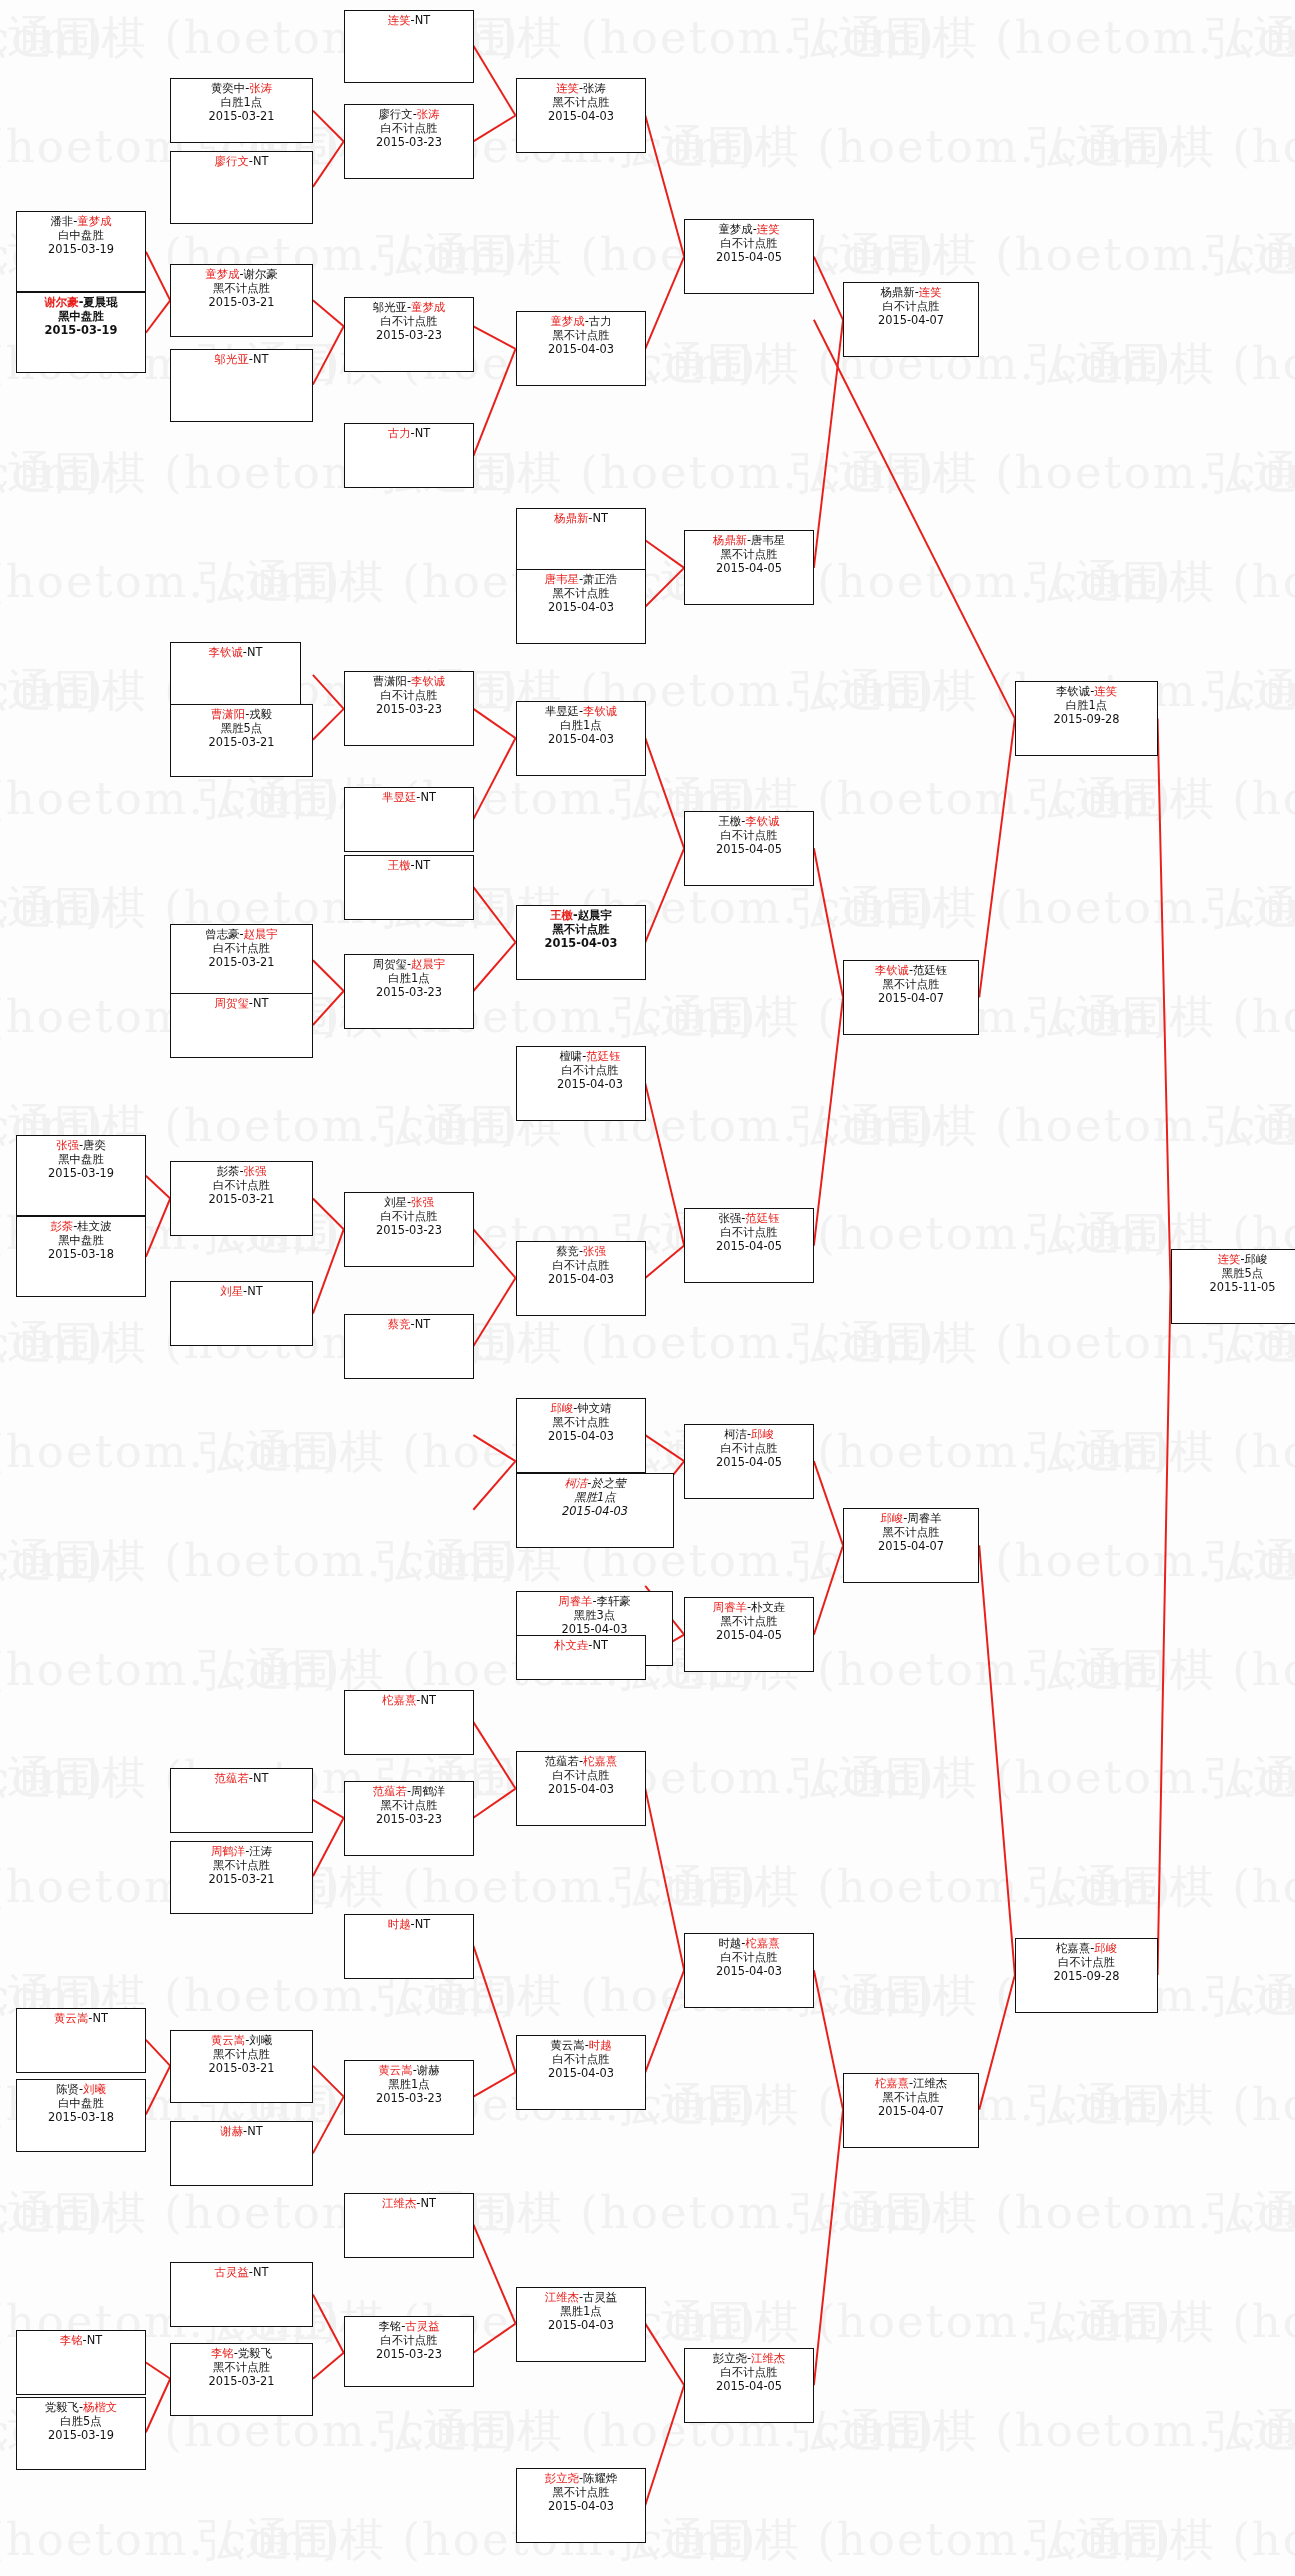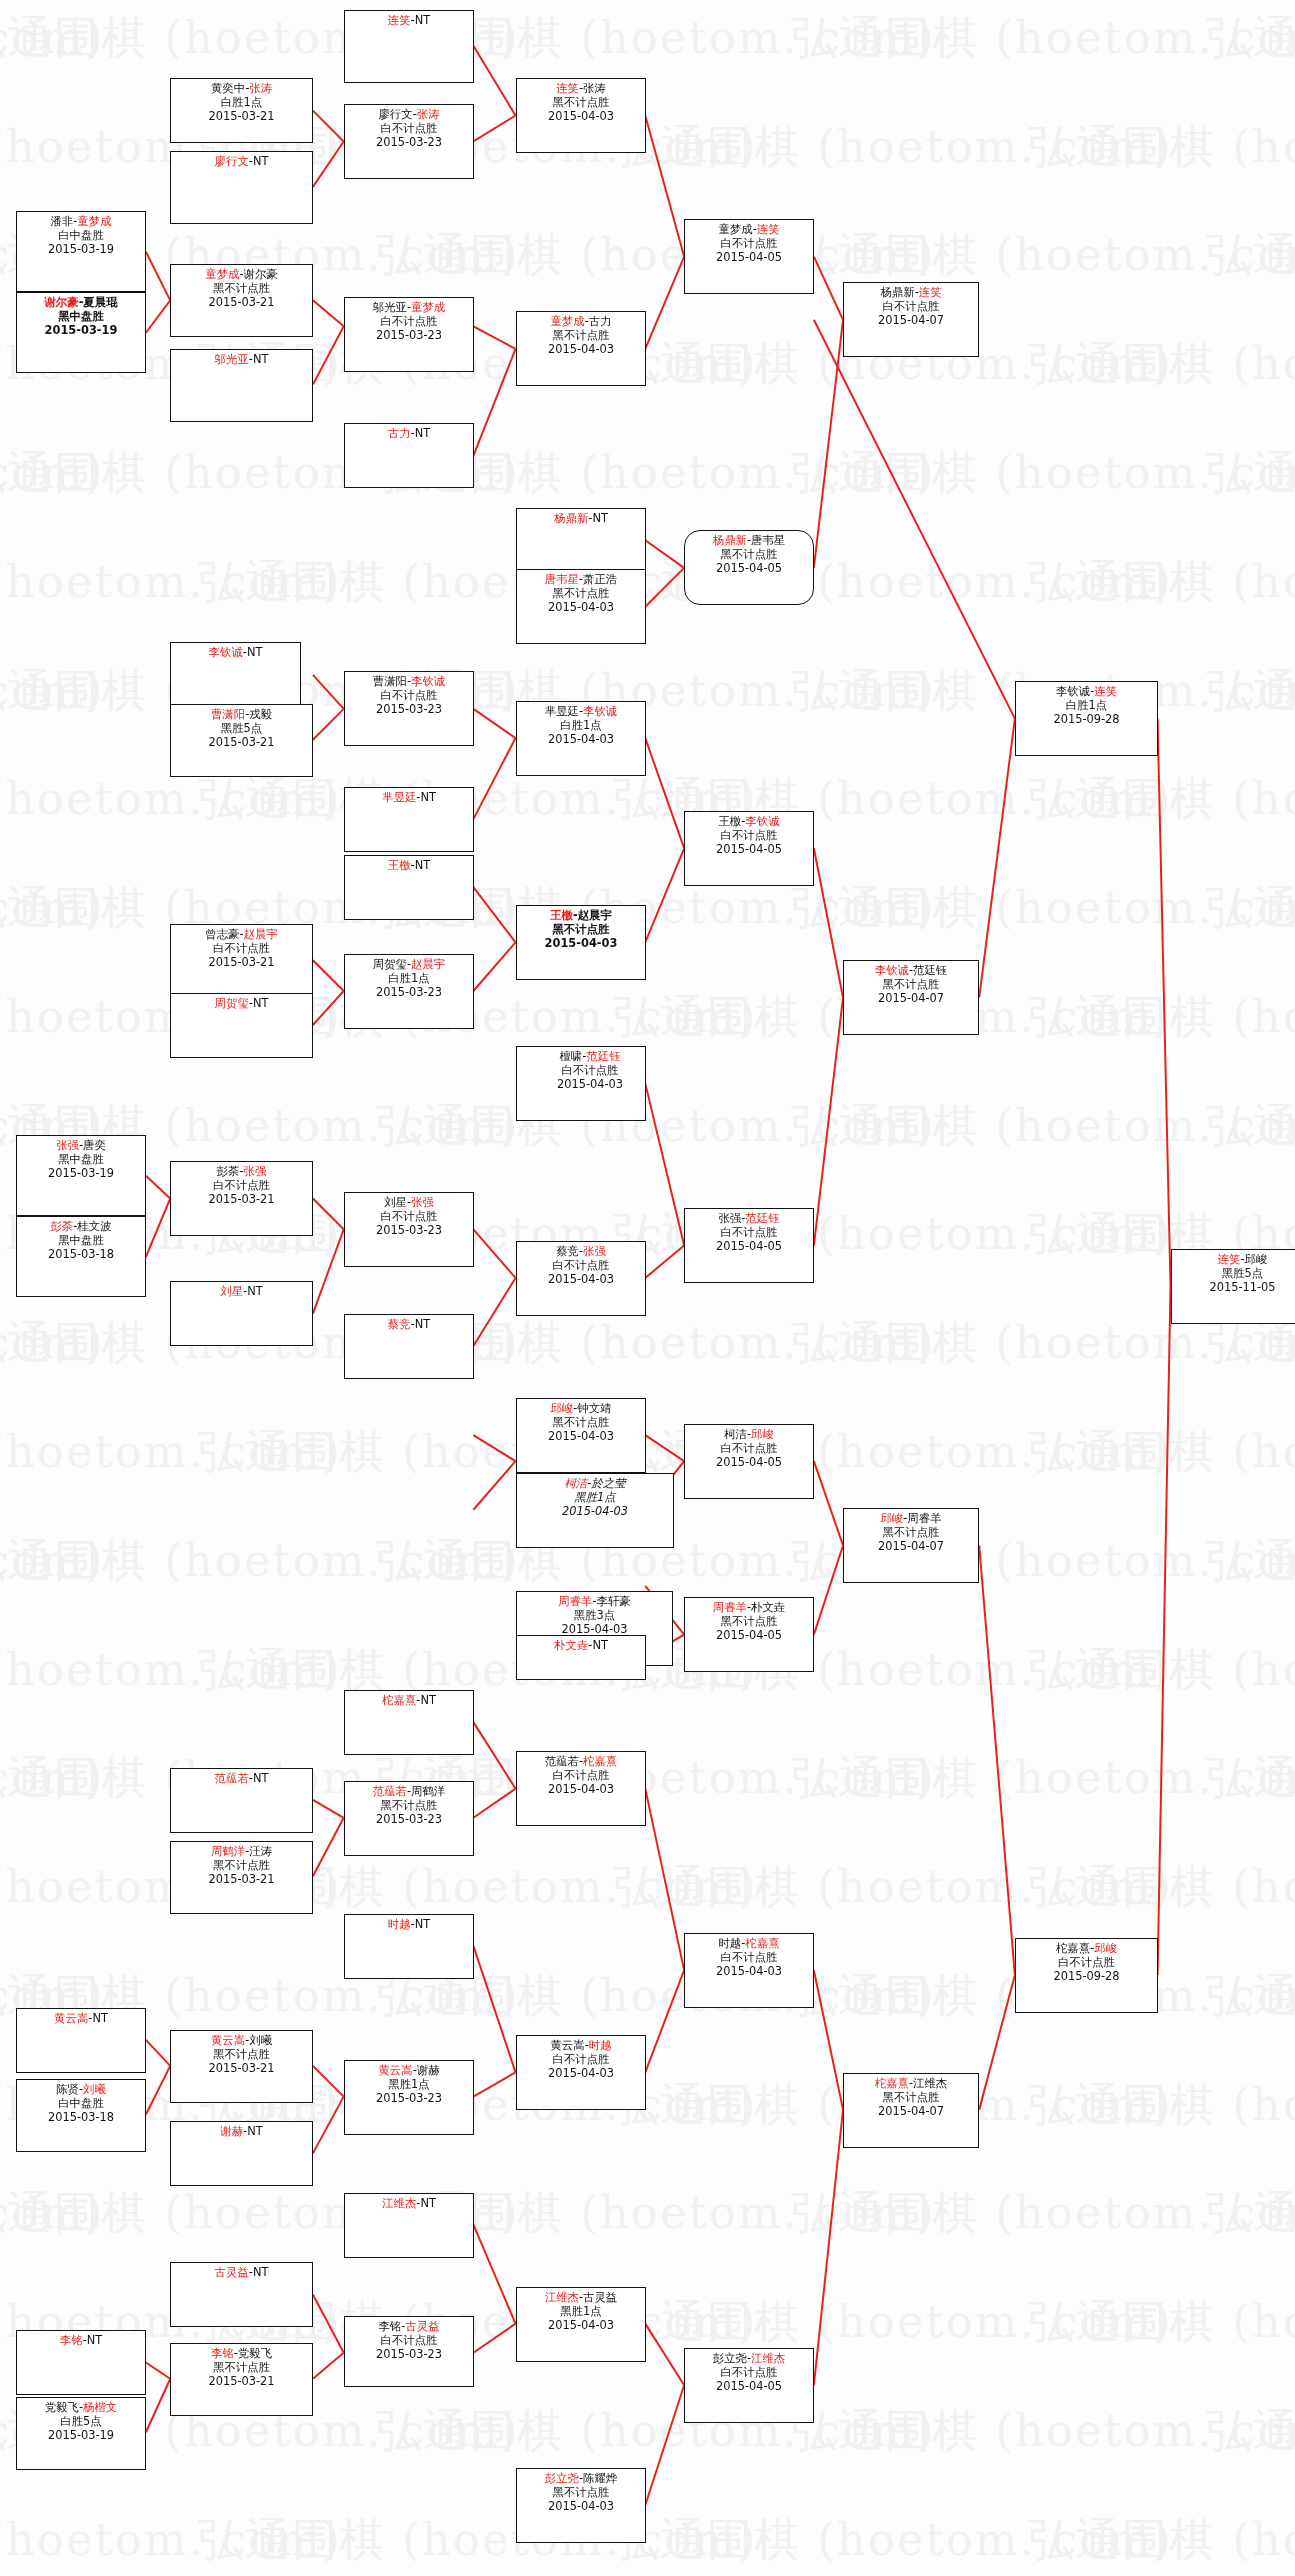--- a/index.html
+++ b/index.html
@@ -290,21 +290,21 @@
       <div class="node" style="left: 516px; top: 569px; width: 130px; height: 75px;">
         <span class="ln"><span class="r">唐韦星</span><span class="k">-萧正浩</span></span>
         <span class="ln">黑不计点胜</span>
         <span class="ln">2015-04-03</span>
       </div>
       <div class="node" style="left: 684px; top: 219px; width: 130px; height: 75px;">
         <span class="ln"><span class="k">童梦成-</span><span class="r">连笑</span></span>
         <span class="ln">白不计点胜</span>
         <span class="ln">2015-04-05</span>
       </div>
-      <div class="node" style="left: 684px; top: 530px; width: 130px; height: 75px; border-radius: 16px;">
+      <div class="node" style="left: 684px; top: 530px; width: 130px; height: 75px;">
         <span class="ln"><span class="r">杨鼎新</span><span class="k">-唐韦星</span></span>
         <span class="ln">黑不计点胜</span>
         <span class="ln">2015-04-05</span>
       </div>
       <div class="node" style="left: 843px; top: 282px; width: 136px; height: 75px;">
         <span class="ln"><span class="k">杨鼎新-</span><span class="r">连笑</span></span>
         <span class="ln">白不计点胜</span>
         <span class="ln">2015-04-07</span>
       </div>
       <div class="node" style="left: 170px; top: 642px; width: 131px; height: 65px;">

